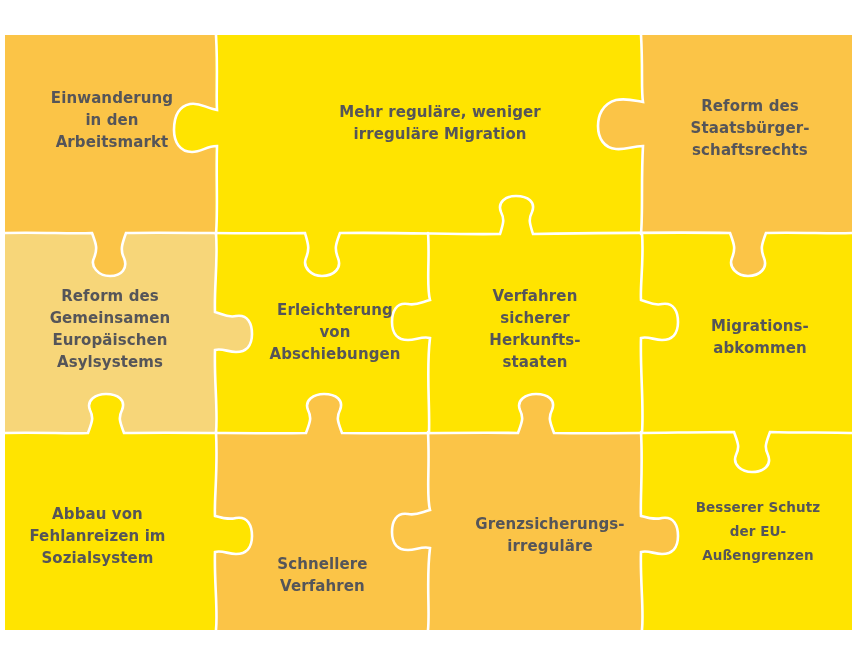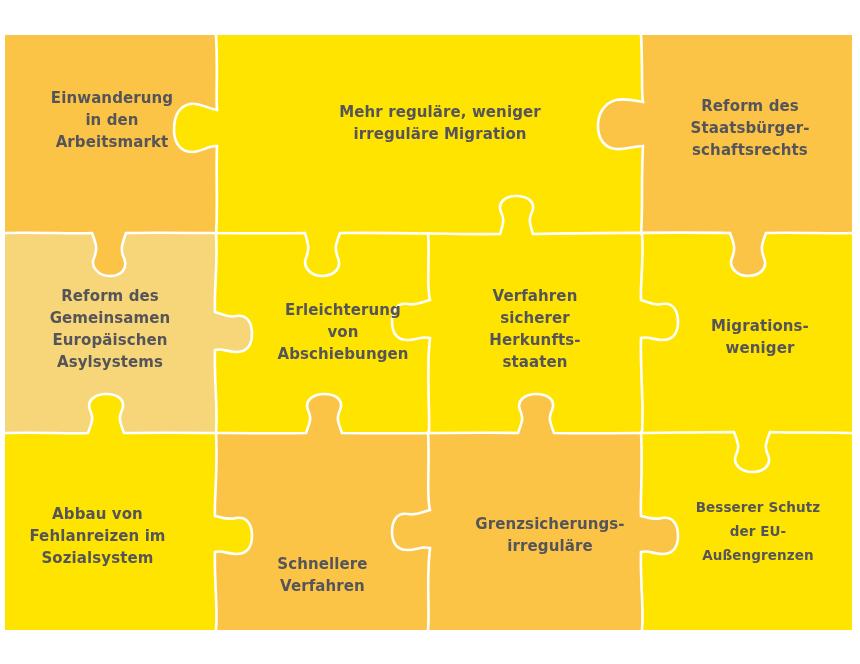--- a/index.html
+++ b/index.html
@@ -102,29 +102,29 @@
 Arbeitsmarkt</div>
 <div class="piece-label" style="left:250px; top:98px; width:380px; height:50px;">Mehr reguläre, weniger
 irreguläre Migration</div>
 <div class="piece-label" style="left:660px; top:90px; width:180px; height:76px;">Reform des
 Staatsbürger-
 schaftsrechts</div>
 <div class="piece-label" style="left:10px; top:282px; width:200px; height:94px;">Reform des
 Gemeinsamen
 Europäischen
 Asylsystems</div>
-<div class="piece-label" style="left:248px; top:296px; width:190px; height:72px;text-align:center;">Erleichterung
+<div class="piece-label" style="left:240px; top:296px; width:190px; height:72px;text-align:center;">Erleichterung
 von
 Abschiebungen</div>
 <div class="piece-label" style="left:440px; top:282px; width:190px; height:94px;">Verfahren
 sicherer
 Herkunfts-
 staaten</div>
 <div class="piece-label" style="left:670px; top:314px; width:180px; height:46px;">Migrations-
-weniger</div>
+abkommen</div>
 <div class="piece-label" style="left:5px; top:500px; width:185px; height:72px;">Abbau von
 Fehlanreizen im
 Sozialsystem</div>
 <div class="piece-label" style="left:230px; top:510px; width:185px; height:50px;margin-top:40px;">Schnellere
 Verfahren</div>
 <div class="piece-label" style="left:460px; top:510px; width:180px; height:50px;">Grenzsicherungs-
 irreguläre</div>
 <div class="piece-label small" style="left:668px; top:498px; width:180px; height:66px;">Besserer Schutz
 der EU-
 Außengrenzen</div>

